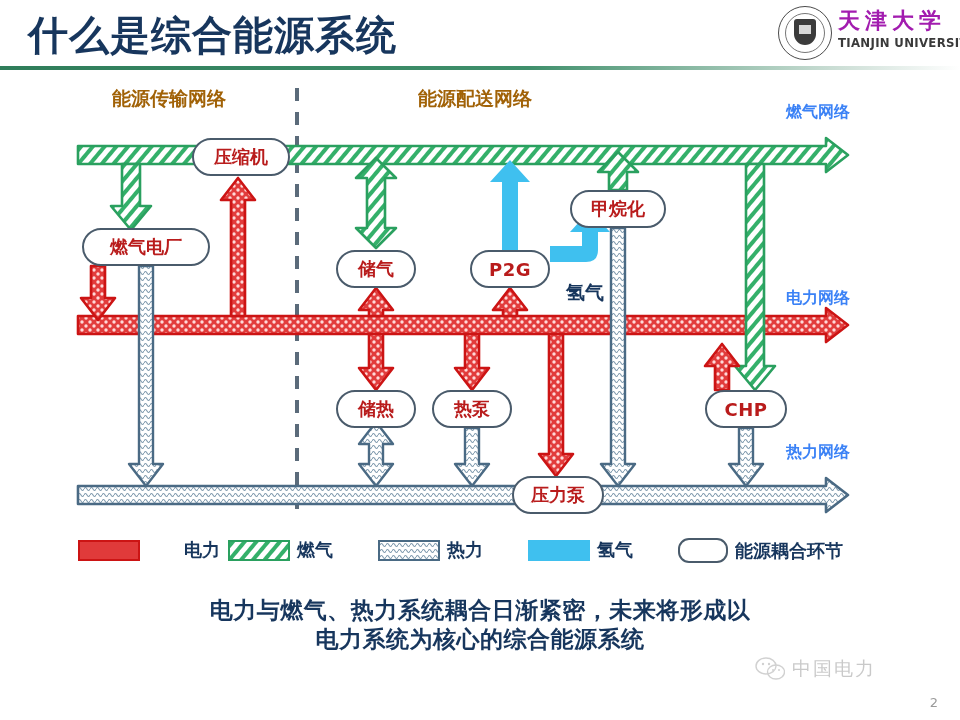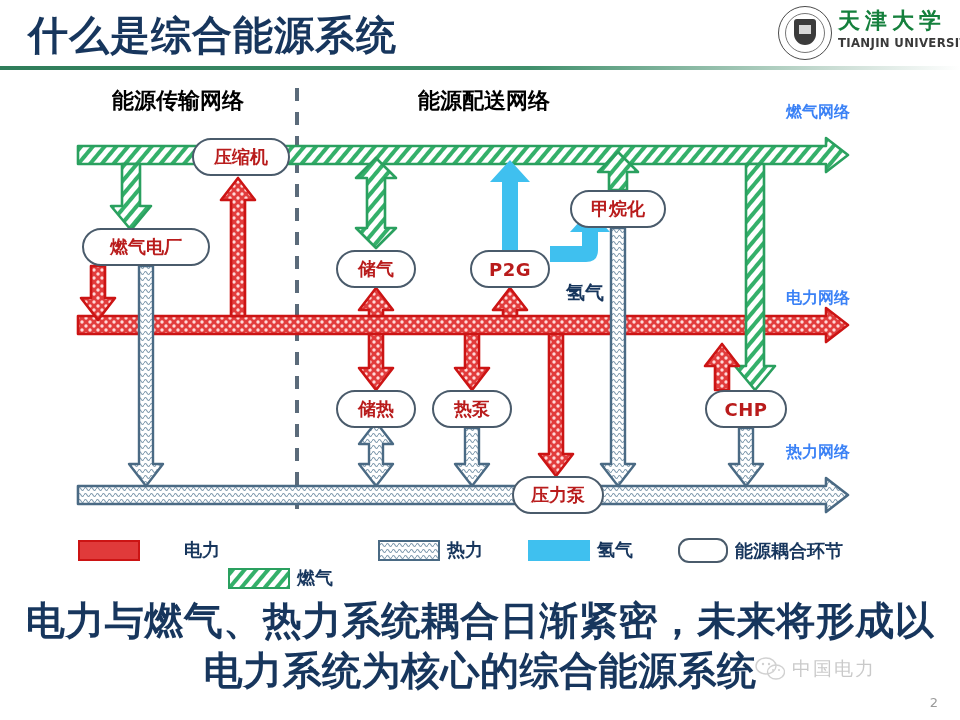--- a/index.html
+++ b/index.html
@@ -33,32 +33,32 @@
   }
   #logo-shield{
     position:absolute;left:15px;top:12px;width:22px;height:26px;
     background:#3b3b3b;border-radius:3px 3px 11px 11px;
   }
   #logo-shield:after{
     content:"";position:absolute;left:5px;top:6px;width:12px;height:9px;background:#d8d8d8;
   }
   #logo-cn{
     position:absolute;left:60px;top:2px;font-size:22px;font-weight:bold;
-    letter-spacing:5px;color:#15803d;white-space:nowrap;
+    letter-spacing:5px;color:#a21caf;white-space:nowrap;
   }
   #logo-en{
     position:absolute;left:60px;top:32px;font-size:11.5px;font-weight:bold;
     letter-spacing:.3px;color:#3a3a3a;white-space:nowrap;
     transform:scaleX(1.02);transform-origin:left center;
   }
   
   #diagram{position:absolute;left:0;top:72px;width:960px;height:455px;}
   #diagram svg{display:block;}
   .sec-label{
-    position:absolute;font-size:22px;font-weight:bold;color:#000000;white-space:nowrap;
+    position:absolute;font-size:19px;font-weight:bold;color:#a16207;white-space:nowrap;
   }
   .net-label{
     position:absolute;font-size:16px;font-weight:bold;color:#3b82f6;white-space:nowrap;
   }
   .h2-label{
     position:absolute;font-size:19px;font-weight:bold;color:#17365d;white-space:nowrap;
   }
   .node{
     position:absolute;display:flex;align-items:center;justify-content:center;
     border:2.6px solid #4a5b6b;border-radius:19px;background:#ffffff;
@@ -74,21 +74,21 @@
   .lg-gas{border:2.4px solid #2aa05f;background-color:#ffffff;}
   .lg-heat{border:2.4px solid #4a6a84;background-color:#ffffff;}
   .lg-h2{background:#3fc0ef;border:none;}
   .lg-couple{
     width:46px;height:21px;border:2.6px solid #4a5b6b;border-radius:11px;background:#fff;
   }
   .lg-text{font-size:18px;font-weight:bold;color:#17365d;white-space:nowrap;}
   
   #conclusion{
     position:absolute;left:0;top:596px;width:960px;text-align:center;
-    font-size:39px;font-weight:bold;color:#17365d;line-height:1.28;letter-spacing:.5px;
+    font-size:23px;font-weight:bold;color:#17365d;line-height:1.28;letter-spacing:.5px;
   }
   
   #watermark{
     position:absolute;right:84px;bottom:38px;display:flex;align-items:center;gap:7px;
     opacity:.45;
   }
   #wm-text{font-size:19px;color:#8a8a8a;letter-spacing:2px;white-space:nowrap;}
   #page-number{
     position:absolute;right:22px;bottom:10px;font-size:13px;color:#9a9a9a;
   }
@@ -240,21 +240,21 @@
   <div class="node" style="left:432px;top:318px;width:80px;height:38px;">热泵</div>
   <div class="node lat" style="left:705px;top:318px;width:82px;height:38px;">CHP</div>
   <div class="node" style="left:512px;top:404px;width:92px;height:38px;">压力泵</div>
 </div>
 
 <div id="legend">
   <div class="lg-item" style="left:78px;top:4px;gap:44px;">
     <span class="lg-swatch lg-elec"></span>
     <span class="lg-text">电力</span>
   </div>
-  <div class="lg-item" style="left:228px;top:4px;margin-top:28px;">
+  <div class="lg-item" style="left:228px;top:4px;">
     <span class="lg-swatch lg-gas">
       <svg width="58" height="17">
           <rect width="58" height="17" fill="url(#pat-gas2)"></rect>
         <defs>
             <pattern id="pat-gas2" width="9" height="9" patternUnits="userSpaceOnUse" patternTransform="rotate(40)">
           <rect width="9" height="9" fill="#ffffff"></rect>
               <rect width="4" height="9" fill="#34b06a"></rect>
             </pattern>
           </defs>
       </svg>

